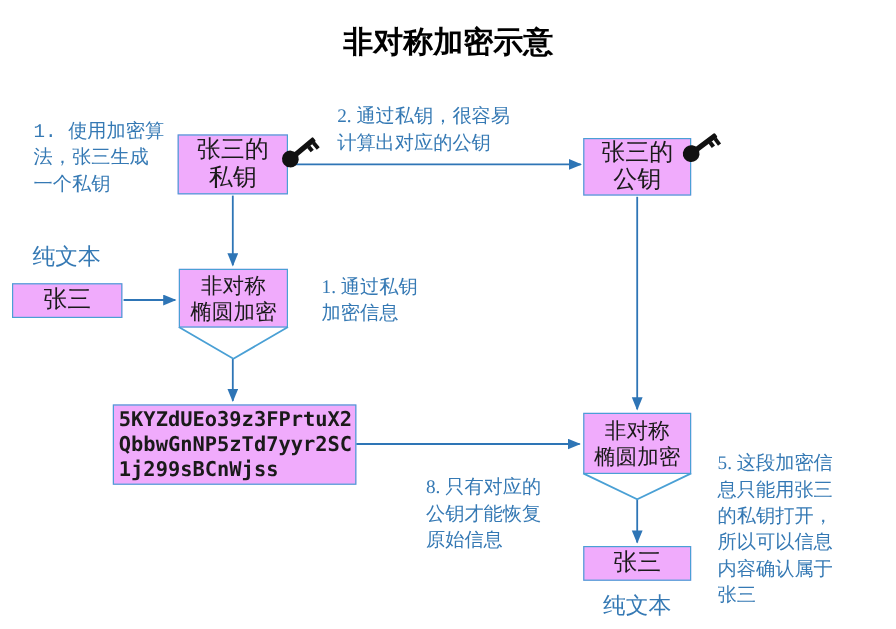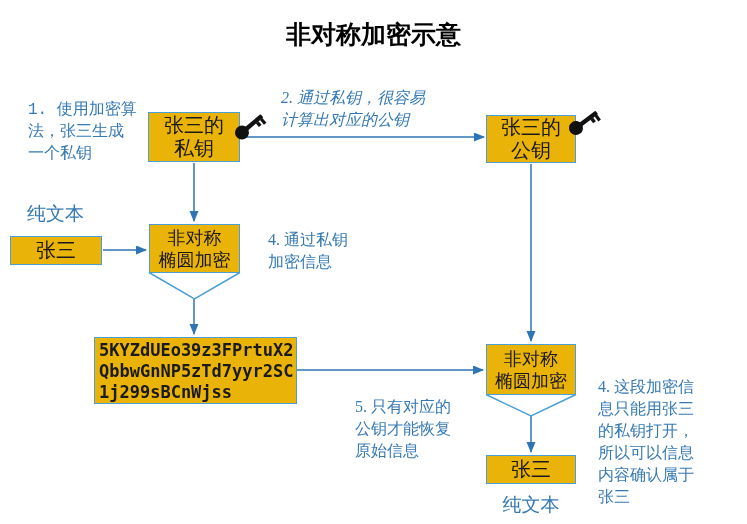--- a/index.html
+++ b/index.html
@@ -5,21 +5,21 @@
   html,body { margin:0; padding:0; background:#fff; }
   .canvas {
     position:relative; width:747px; height:524px; background:var(--bg,#fff);
     font-family:"Liberation Serif","DejaVu Serif",serif; overflow:hidden;
   }
   .title {
     position:absolute; left:0; top:18px; width:747px; margin:0;
     text-align:center; font-size:25px; font-weight:bold; color:#000;
   }
   .box {
-    position:absolute; box-sizing:border-box; background:#eab308;
+    position:absolute; box-sizing:border-box; background:#f0abfc;
     border:1.5px solid var(--box-border);
     display:flex; align-items:center; justify-content:center;
     text-align:center; white-space:pre-line; color:var(--text-color);
     font-size:20px; line-height:23px;
   }
   .box-private { left:148px; top:112px; width:92px; height:50px; }
   .box-public  { left:486px; top:115px; width:90px; height:48px; }
   .box-zs-left { left:10px;  top:236px; width:92px; height:29px; }
   .box-enc1    { left:149px; top:224px; width:91px; height:49px; font-size:18px; line-height:22px; }
   .box-enc2    { left:486px; top:344px; width:90px; height:51px; font-size:18px; line-height:22px; }
@@ -28,21 +28,21 @@
     left:94px; top:337px; width:203px; height:67px;
     justify-content:flex-start; align-items:flex-start; text-align:left;
     padding:2px 0 0 4px; font-family:"DejaVu Sans Mono","Liberation Mono",monospace;
     font-size:17px; line-height:21px;font-weight:bold;
   }
   .ann {
     position:absolute; color:var(--annotation-color);
     font-size:16px; line-height:22px; white-space:pre-line;
   }
   .ann-1 { left:28px;  top:99px;font-family:Liberation Mono, monospace;  }
-  .ann-2 { left:281px; top:87px;font-style:italic;  }
+  .ann-2 { left:281px; top:87px;  }
   .ann-3 { left:563px; top:184px; }
   .ann-4 { left:268px; top:229px; }
   .ann-5 { left:355px; top:396px; }
   .ann-6 { left:598px; top:376px; }
   .lbl { position:absolute; color:var(--annotation-color); font-size:19px; }
   .lbl-plain-left  { left:27px;  top:201px; }
   .lbl-digital     { left:94px;  top:414px; width:203px; text-align:center; }
   .lbl-plain-right { left:486px; top:492px; width:90px;  text-align:center; }
   .overlay { position:absolute; left:0; top:0; pointer-events:none; }
   .connector { stroke:var(--arrow-color); stroke-width:1.5; fill:none; }
@@ -72,26 +72,26 @@
   <div class="box box-zs-right">张三</div>
 
   <div class="lbl lbl-plain-left">纯文本</div>
   <div class="lbl lbl-plain-right">纯文本</div>
 
   <div class="ann ann-1">1. 使用加密算
 法，张三生成
 一个私钥</div>
   <div class="ann ann-2">2. 通过私钥，很容易
 计算出对应的公钥</div>
-  <div class="ann ann-4">4. 通过私钥
+  <div class="ann ann-4">1. 通过私钥
 加密信息</div>
-  <div class="ann ann-5">5. 只有对应的
+  <div class="ann ann-5">8. 只有对应的
 公钥才能恢复
 原始信息</div>
-  <div class="ann ann-6">4. 这段加密信
+  <div class="ann ann-6">5. 这段加密信
 息只能用张三
 的私钥打开，
 所以可以信息
 内容确认属于
 张三</div>
 
   <svg class="overlay" width="747" height="524" viewBox="0 0 747 524">
     <defs>
       <marker id="ah" markerUnits="userSpaceOnUse" markerWidth="12" markerHeight="10" refX="10" refY="4.5" orient="auto">
         <path class="arrowhead" d="M0,0 L11,4.5 L0,9 Z"></path>

